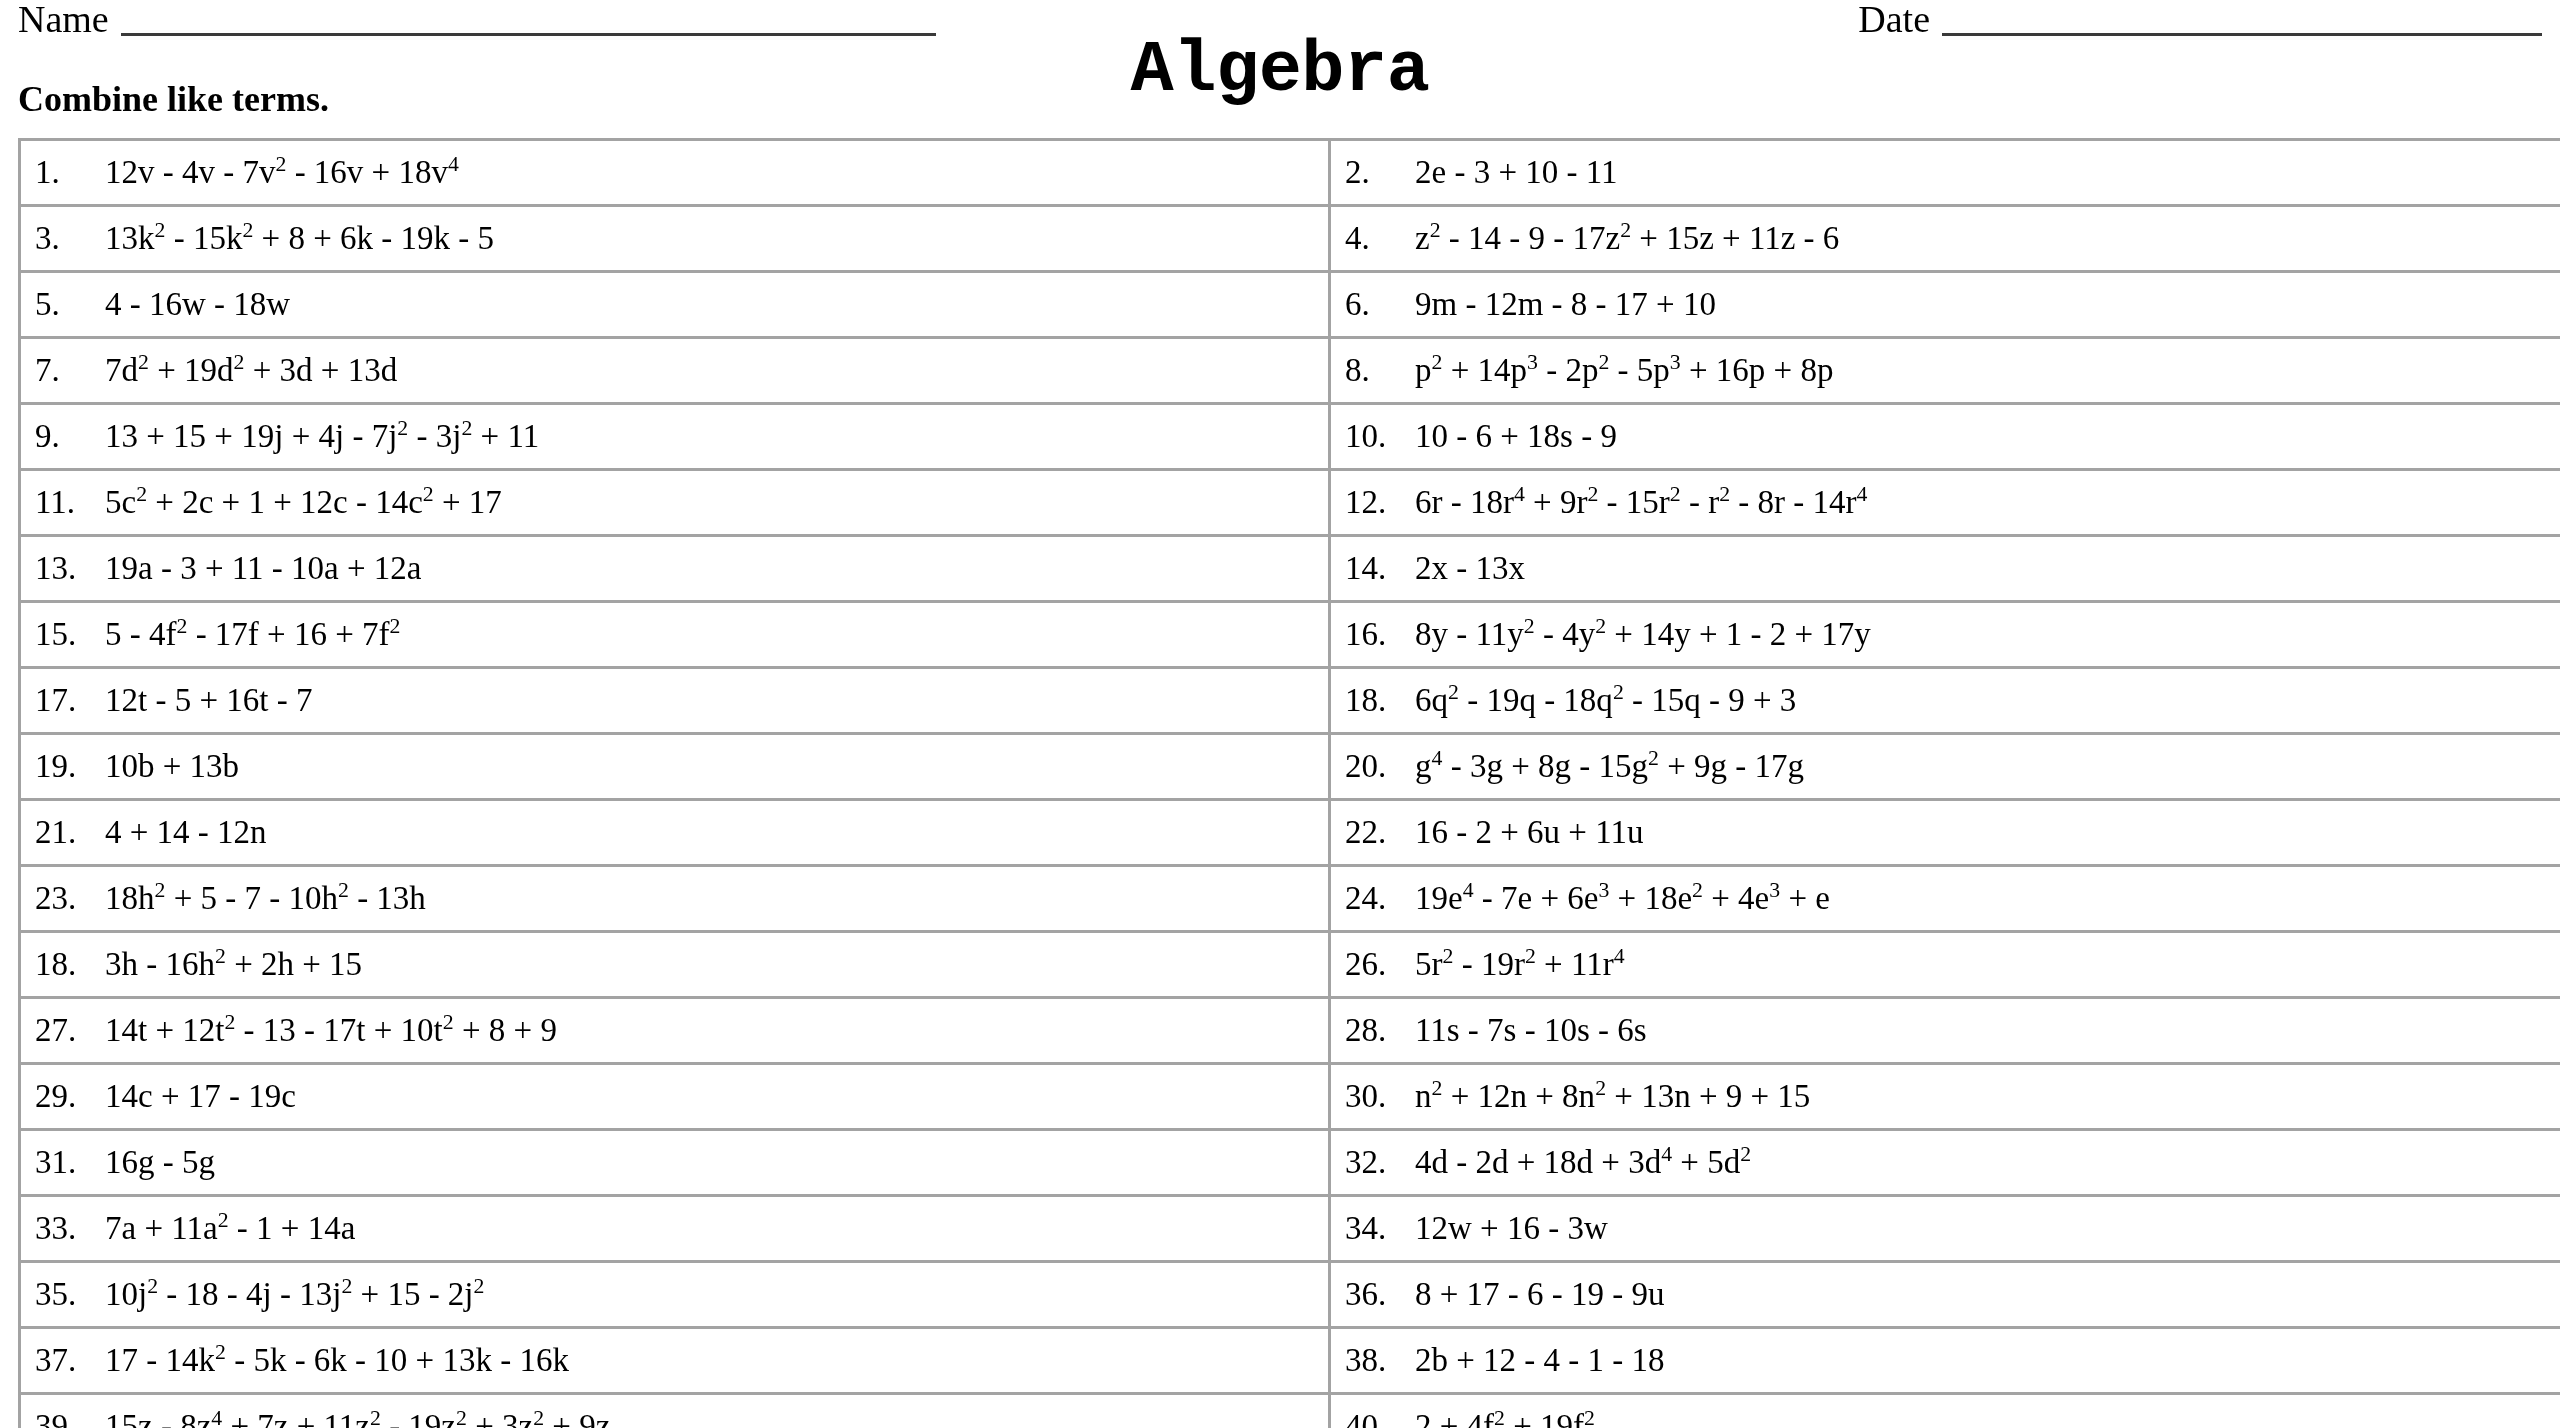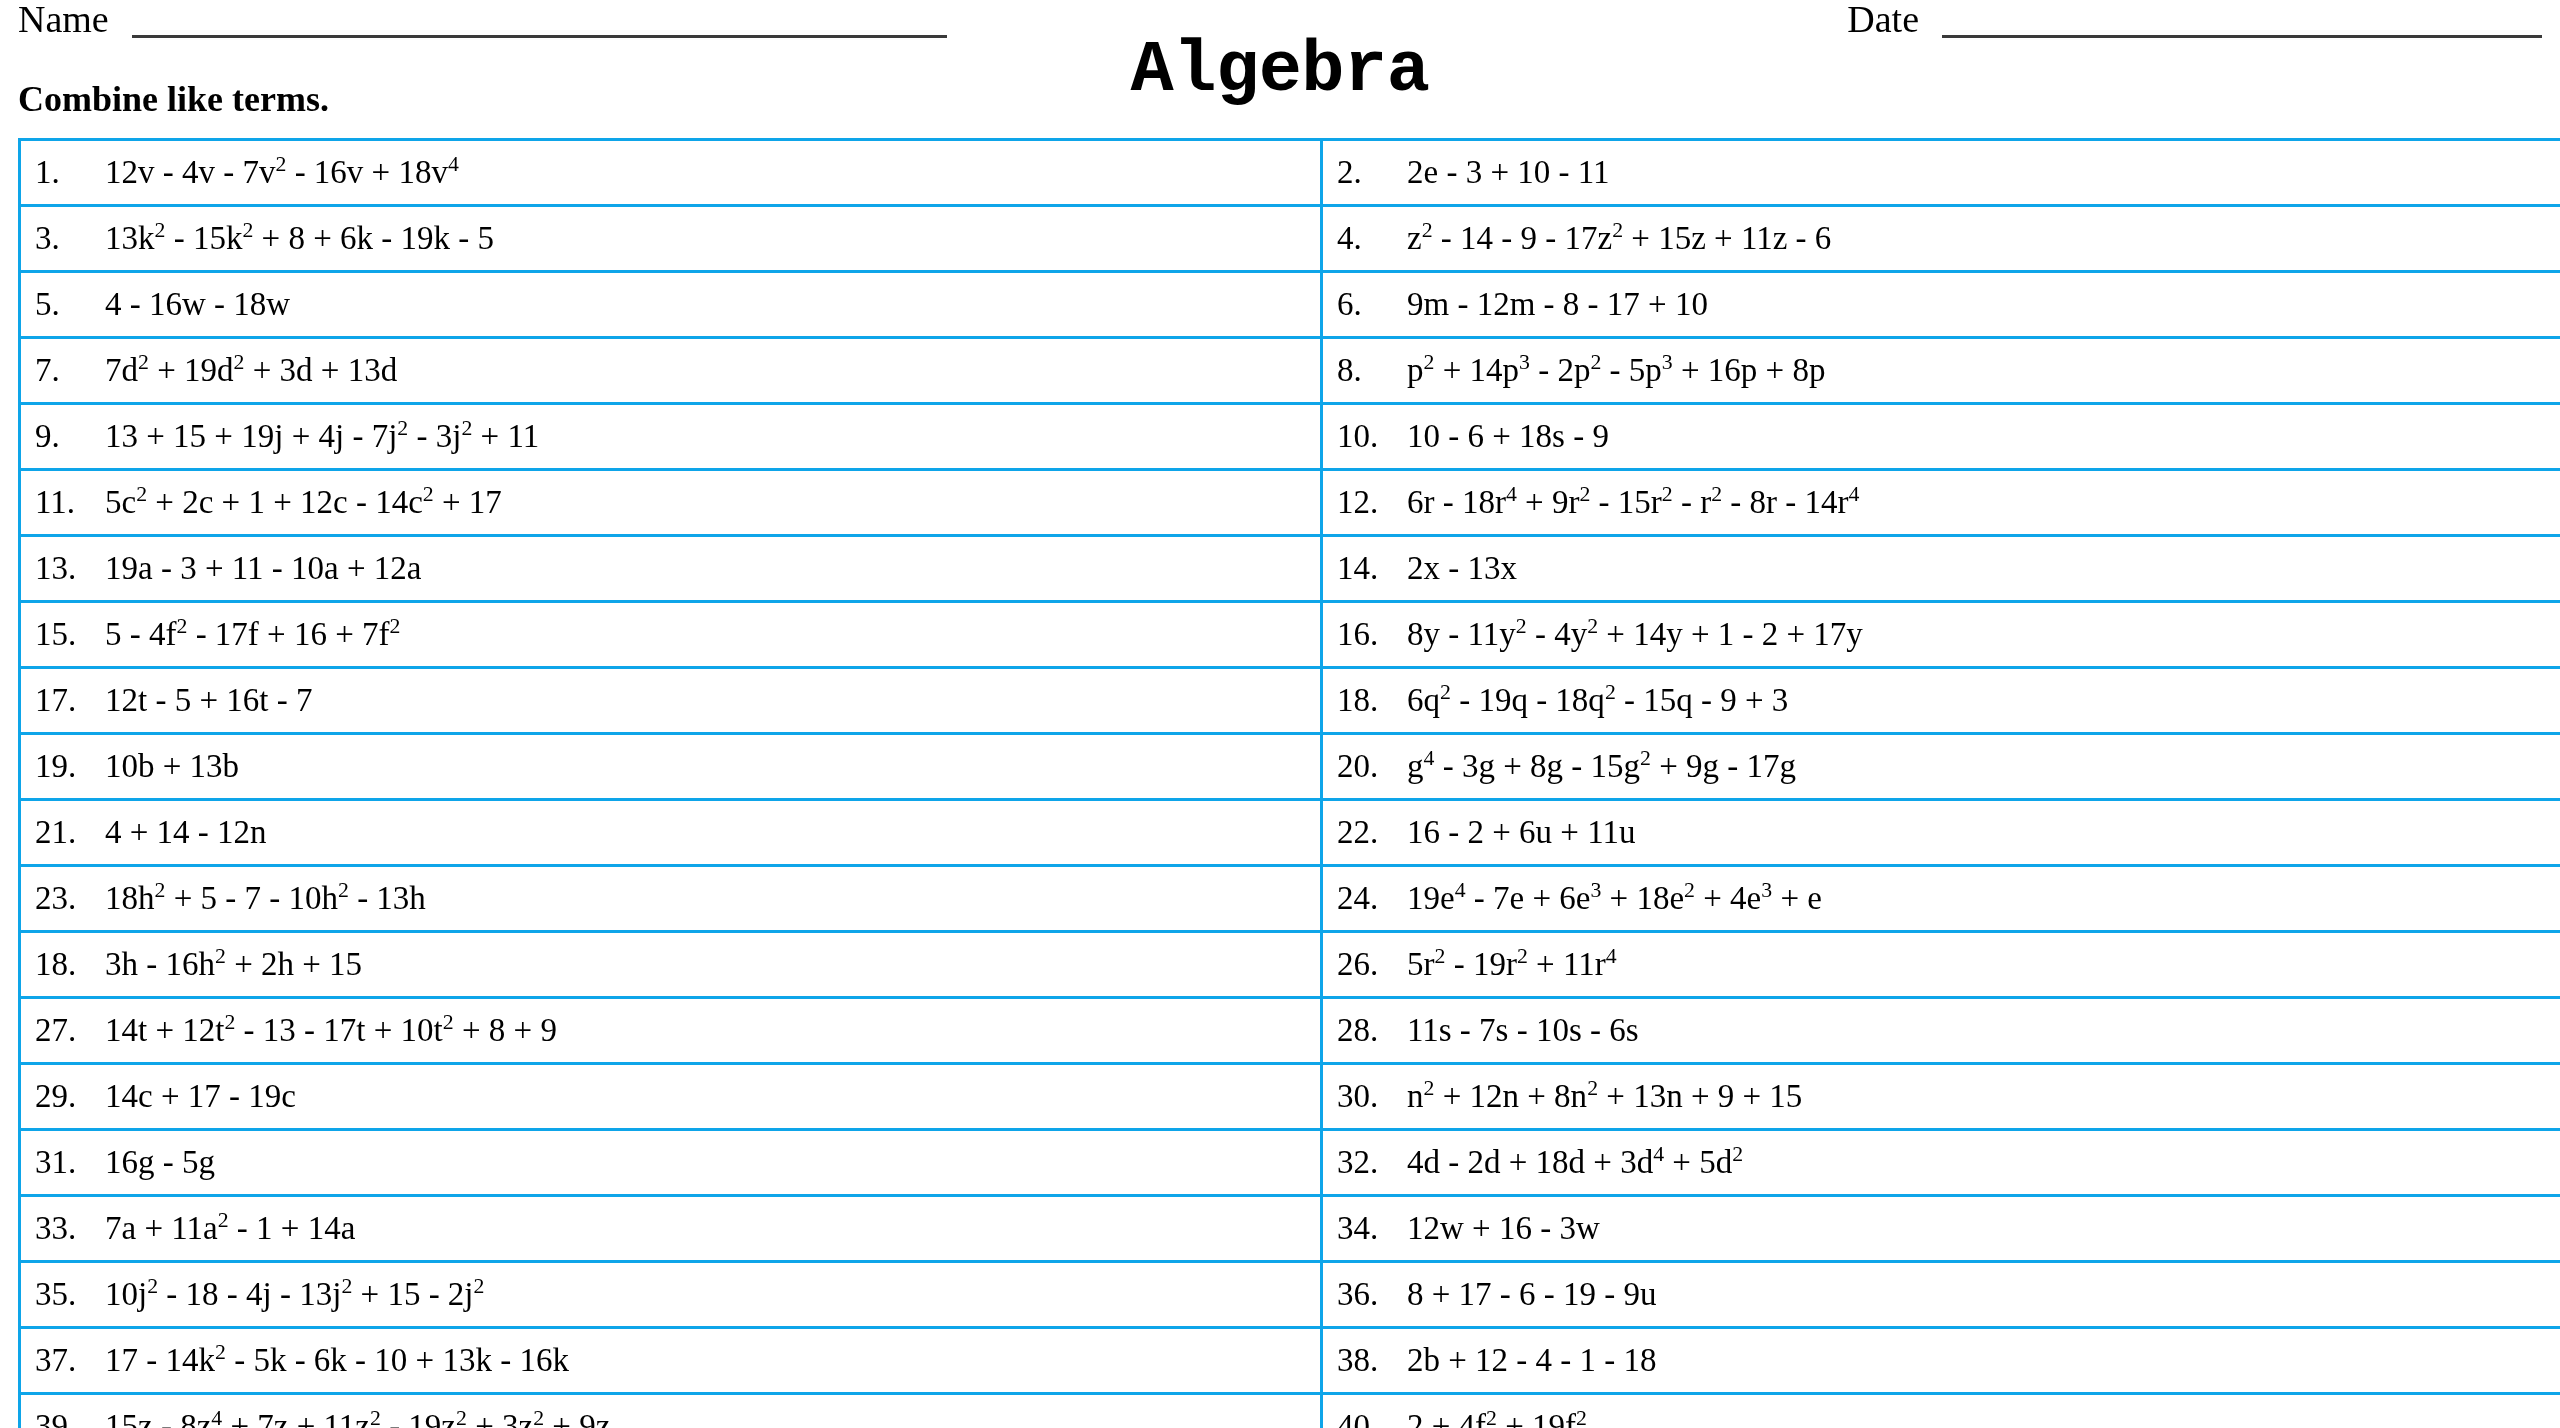--- a/index.html
+++ b/index.html
@@ -25,23 +25,22 @@
   
   .header-row {
     position: relative;
     height: 56px;
     display: flex;
     align-items: flex-start;
     justify-content: space-between;
   }
   .name-block, .date-block {
     display: flex;
-    align-items: flex-end;
+    align-items: center;
     white-space: nowrap;
-    gap: 11px;
   }
   .field-label {
     font-size: 38px;
     font-family: "Liberation Serif", "DejaVu Serif", serif;
     line-height: 1;
   }
   .field-rule {
     display: inline-block;
     border-bottom: 3px solid #3a3a3a;
     height: 30px;
@@ -71,23 +70,23 @@
   }
 
   
   .sheet {
     margin-top: 18px;
     width: 2524px;
     border-collapse: collapse;
     table-layout: fixed;
   }
   .sheet td {
-    border: 3px solid #0ea5e9;
+    border: 3px solid #a3a3a3;
     height: 63px;
-    padding: 0 8px 0 14px;
+    padding: 0 16px 0 14px;
     vertical-align: middle;
     white-space: nowrap;
     overflow: hidden;
   }
   .sheet td.left-cell  { width: 1277px; }
   .sheet td.right-cell { width: 1247px; }
 
   .qnum {
     font-size: 33px;
     font-family: "Liberation Serif", "DejaVu Serif", serif;

